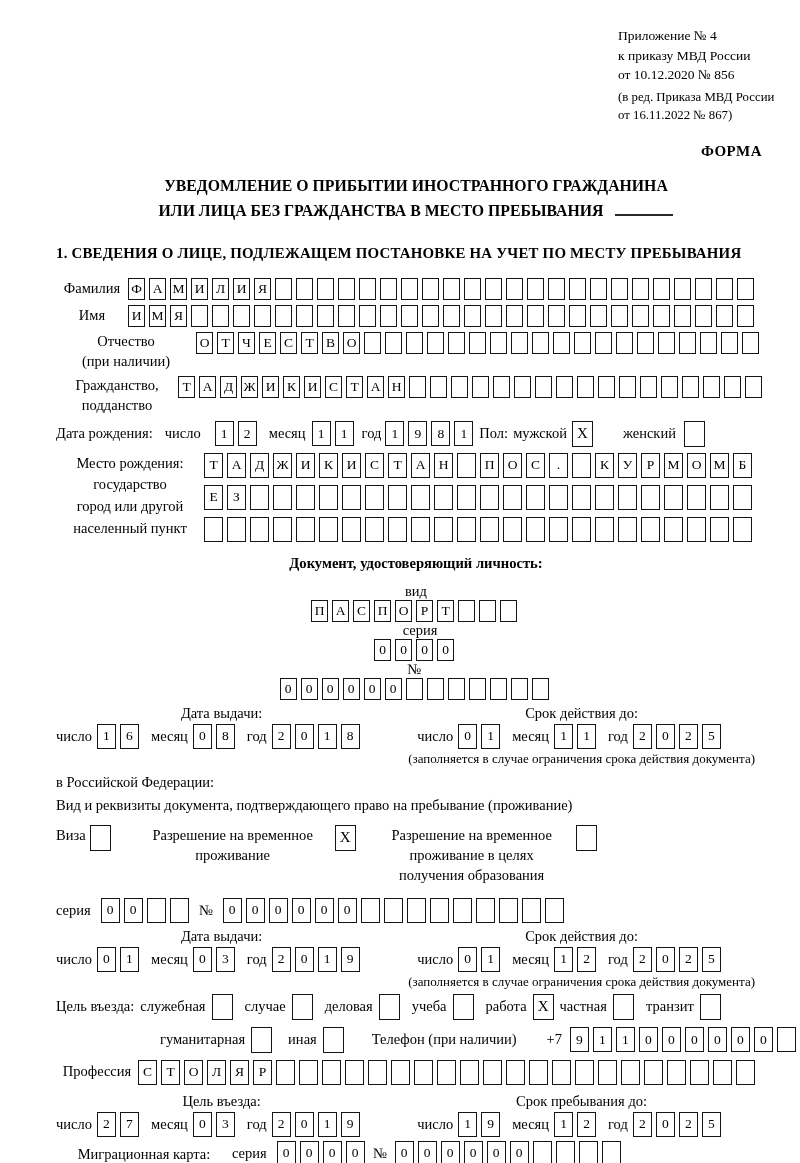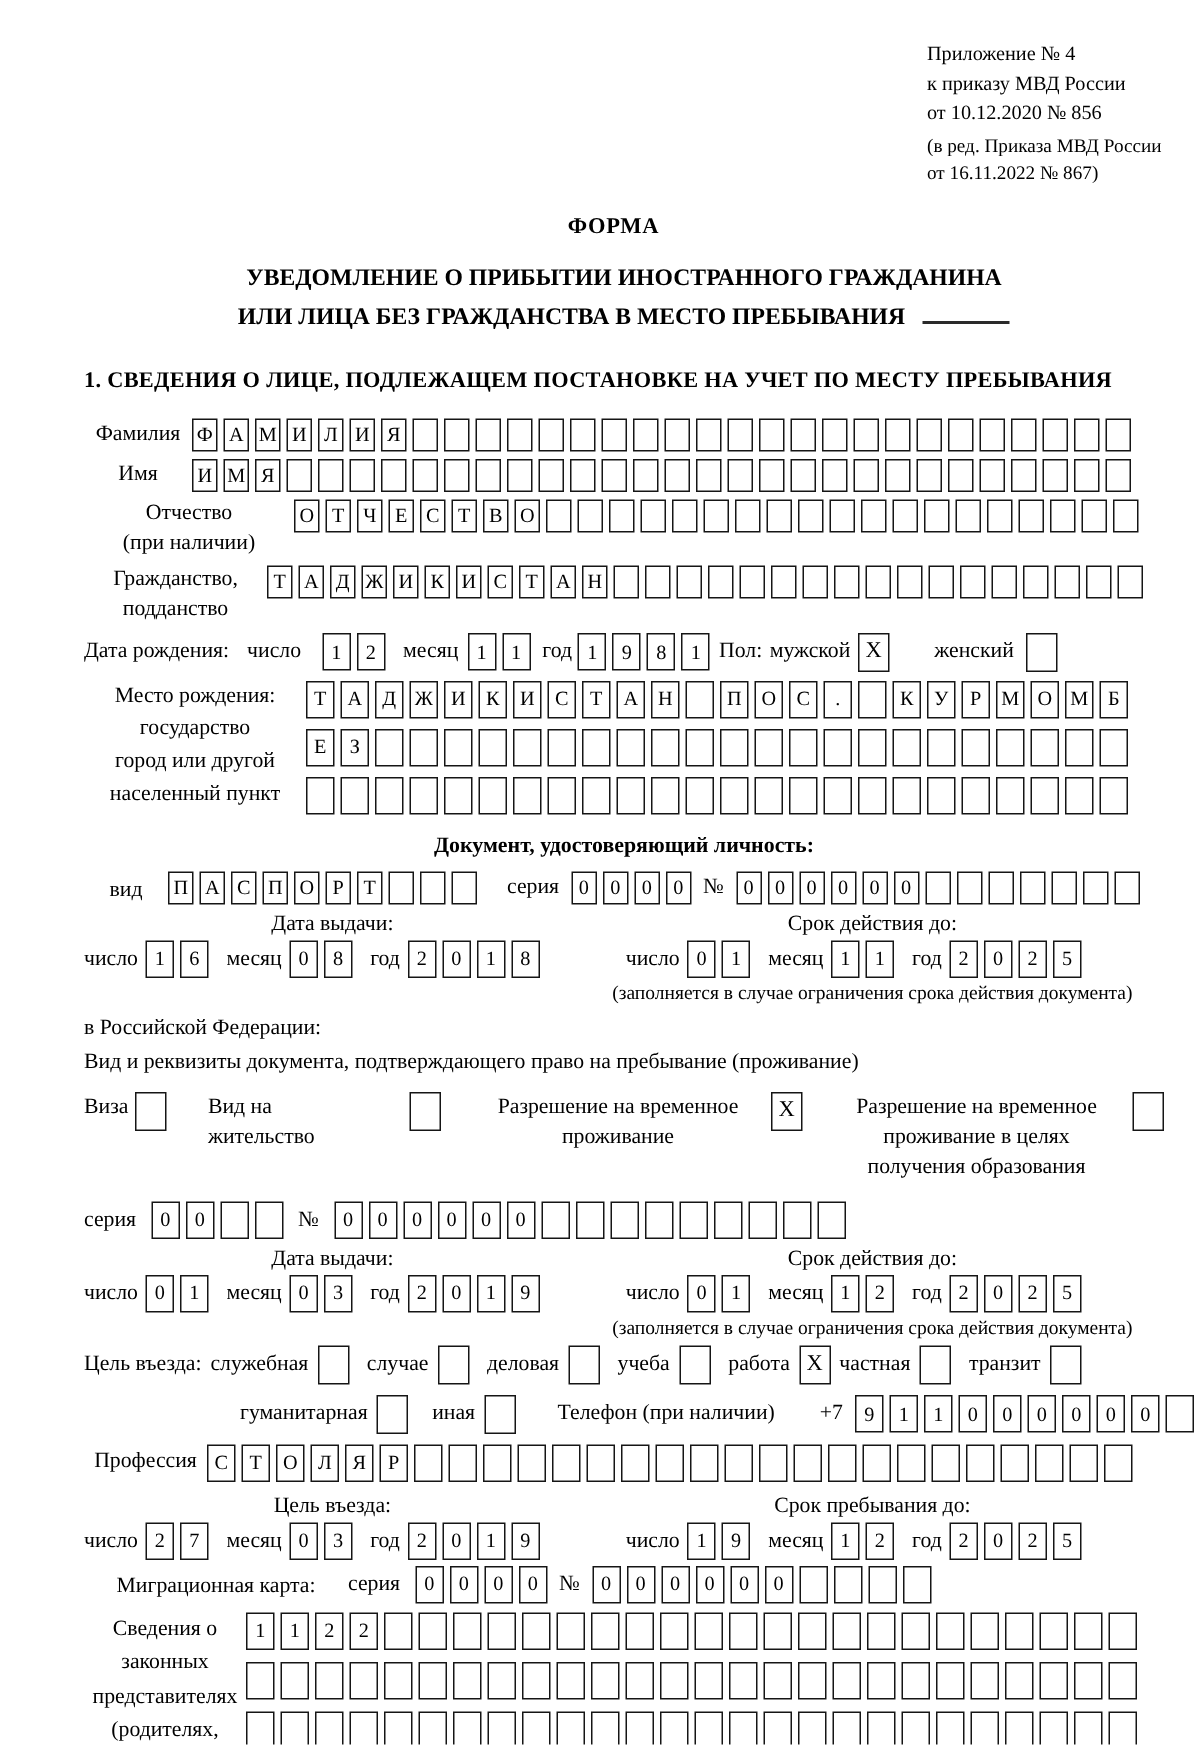--- a/index.html
+++ b/index.html
@@ -6,21 +6,21 @@
   body {
     width:800px; height:1163px;
     font-family:"Liberation Serif","DejaVu Serif",serif;
     color:#000; overflow:hidden;
   }
   .page { padding:26px 24px 0 56px; box-sizing:border-box; width:800px; }
 
   
   .appendix { margin-left:562px; font-size:13.5px; line-height:1.45; }
   .amendment { margin-left:562px; font-size:12.8px; line-height:1.4; margin-top:4px; }
-  .forma { text-align:center; padding-right:14px; font-weight:bold; font-size:15px; margin-top:18px; letter-spacing:.5px; }
+  .forma { text-align:right; padding-right:14px; font-weight:bold; font-size:15px; margin-top:18px; letter-spacing:.5px; }
 
   
   .title { text-align:center; font-weight:bold; font-size:15.8px; line-height:1.55; margin-top:14px; }
   .title-underline { display:inline-block; width:58px; border-bottom:2.2px solid #2a2a2a; height:1em; margin-left:12px; }
 
   .section-heading { font-weight:bold; font-size:14.9px; margin-top:22px; margin-bottom:16px; letter-spacing:.2px; }
 
   
   .row { display:flex; align-items:flex-start; margin-bottom:5px;text-align:center; }
   .lbl { font-size:14.5px; flex:none; }
@@ -363,21 +363,21 @@
           <span class="cell"></span>
           <span class="cell"></span>
           <span class="cell"></span>
           <span class="cell"></span>
         </span>
     </span>
   </div>
 
   <div class="center-bold">Документ, удостоверяющий личность:</div>
 
-  <div class="row" style="align-items:center;">
+  <div class="row" style="align-items:center;flex-direction:column;">
     <span class="lbl w-kind">вид</span>
     <span class="boxrow">
         <span class="cell">П</span>
         <span class="cell">А</span>
         <span class="cell">С</span>
         <span class="cell">П</span>
         <span class="cell">О</span>
         <span class="cell">Р</span>
         <span class="cell">Т</span>
         <span class="cell"></span>
@@ -457,24 +457,20 @@
     </div>
   </div>
 
   <div class="intro-line">в Российской Федерации:</div>
   <div class="intro-line">Вид и реквизиты документа, подтверждающего право на пребывание (проживание)</div>
 
   <div class="opt-row">
     <span class="opt" style="margin-right:28px;">
       <span class="opt-label">Виза</span>
       <span class="cb" style="margin-left:4px;"></span>
-    </span>
-    <span class="opt" style="margin-right:24px;">
-      <span class="opt-label">Вид на жительство</span>
-      <span class="cb" style="margin-left:20px;"></span>
     </span>
     <span class="opt" style="margin-right:20px;">
       <span class="opt-label centered opt-w2">Разрешение на временное проживание</span>
       <span class="cb">X</span>
     </span>
     <span class="opt">
       <span class="opt-label centered opt-w3">Разрешение на временное проживание в целях получения образования</span>
       <span class="cb"></span>
     </span>
   </div>

